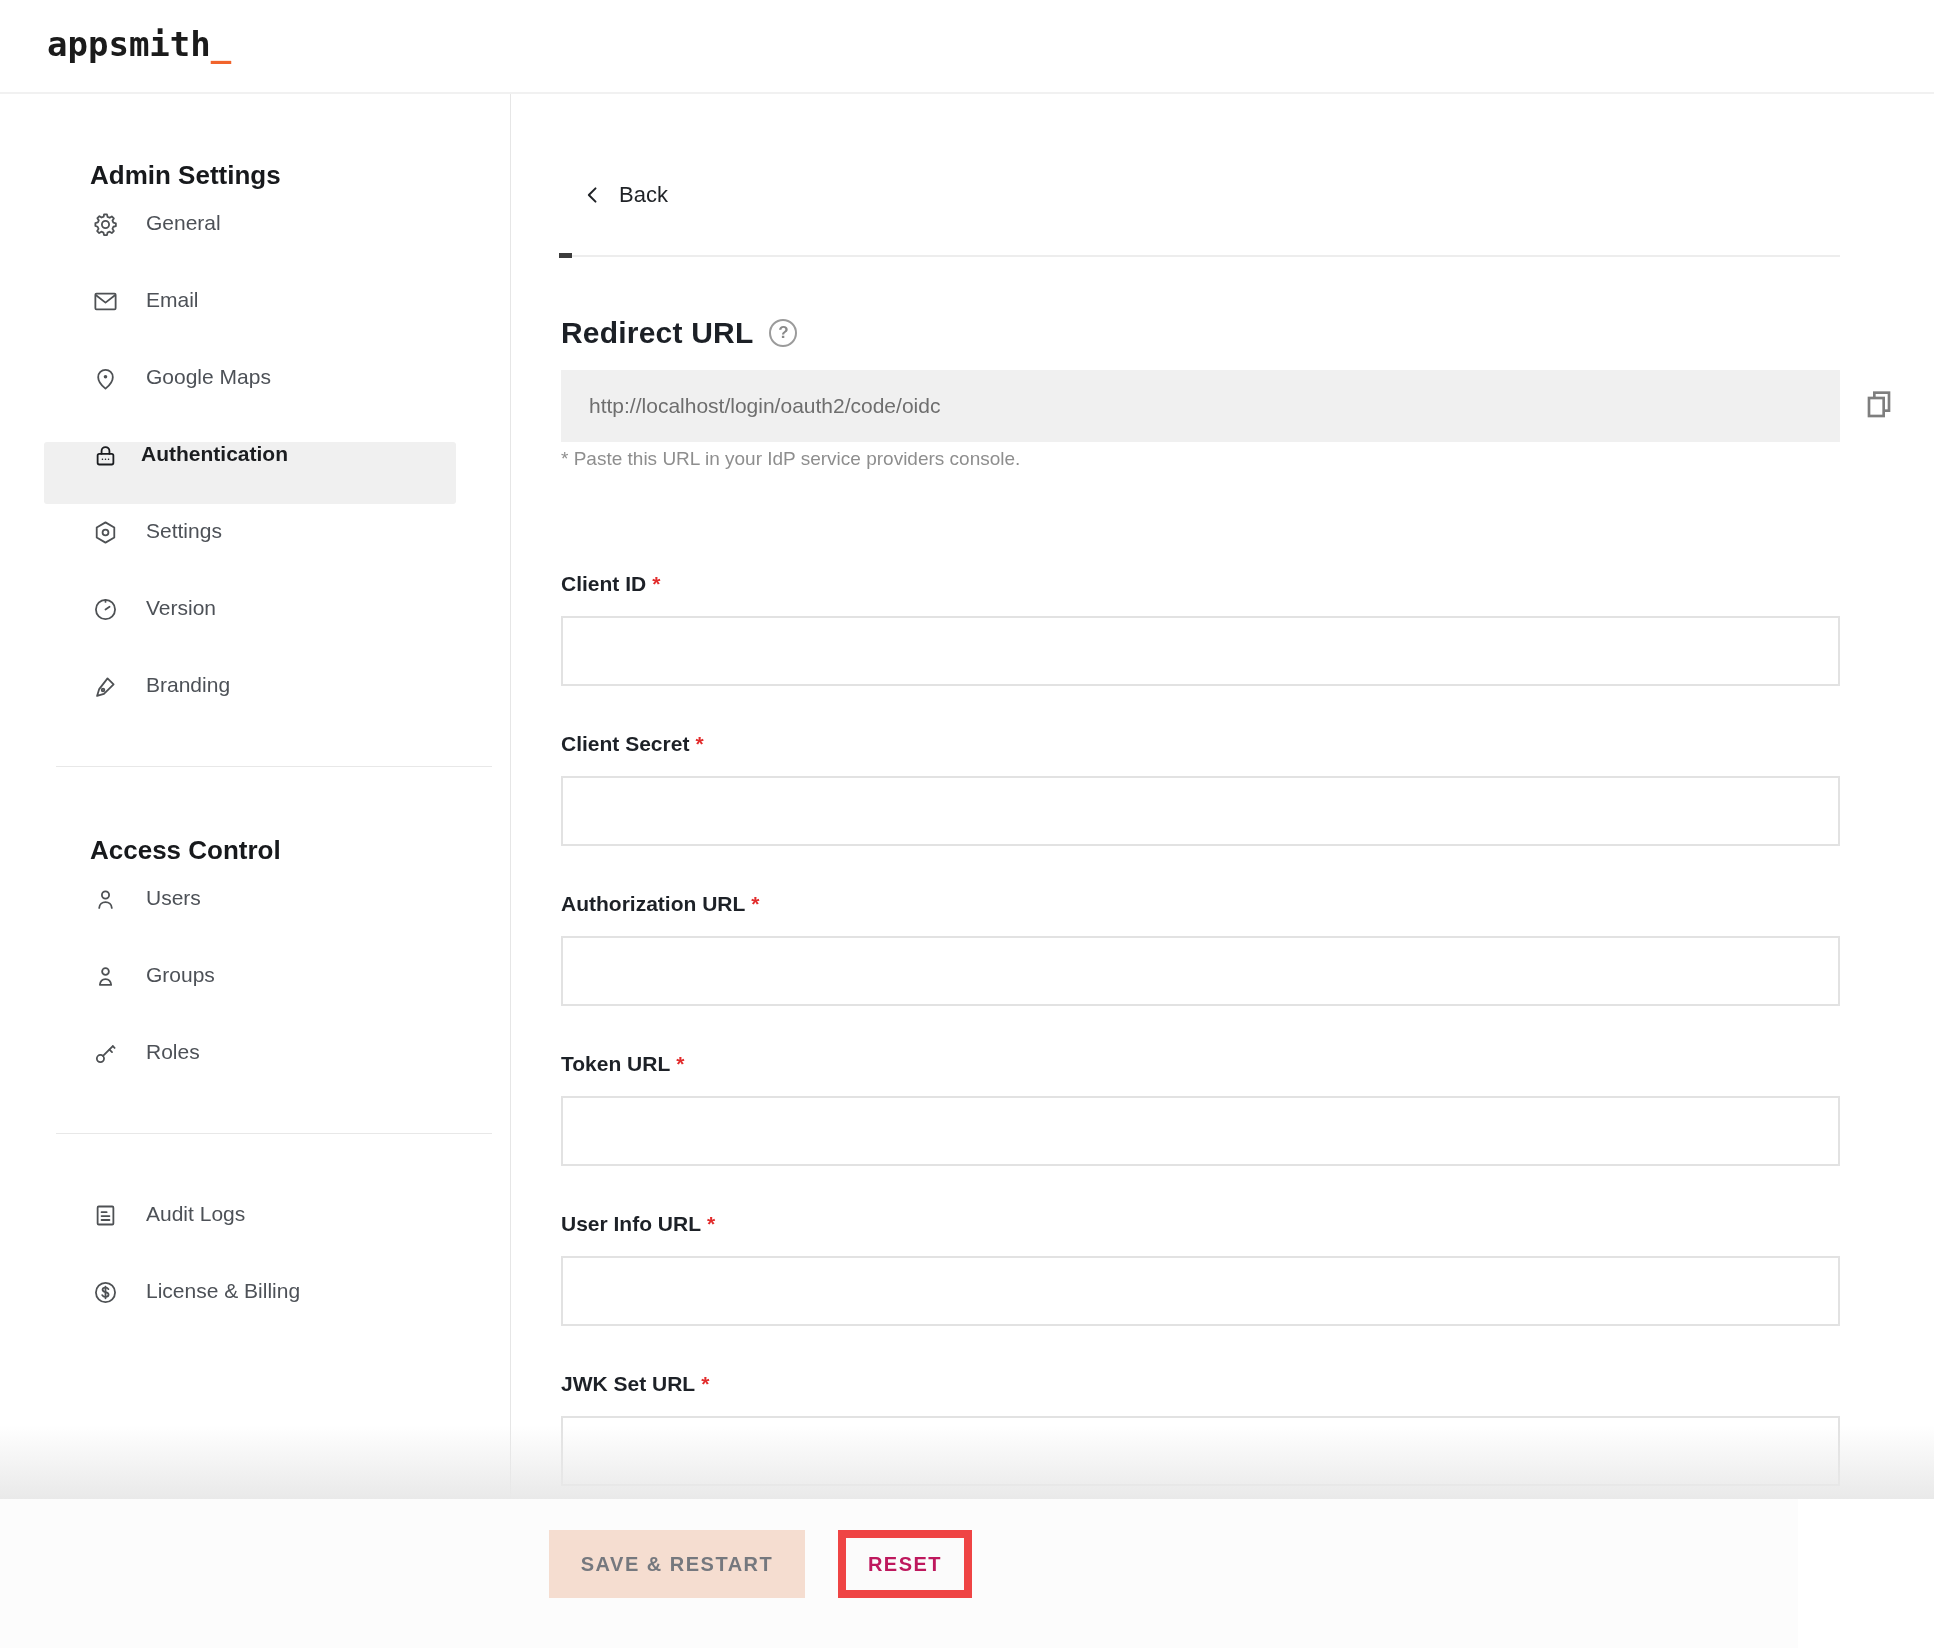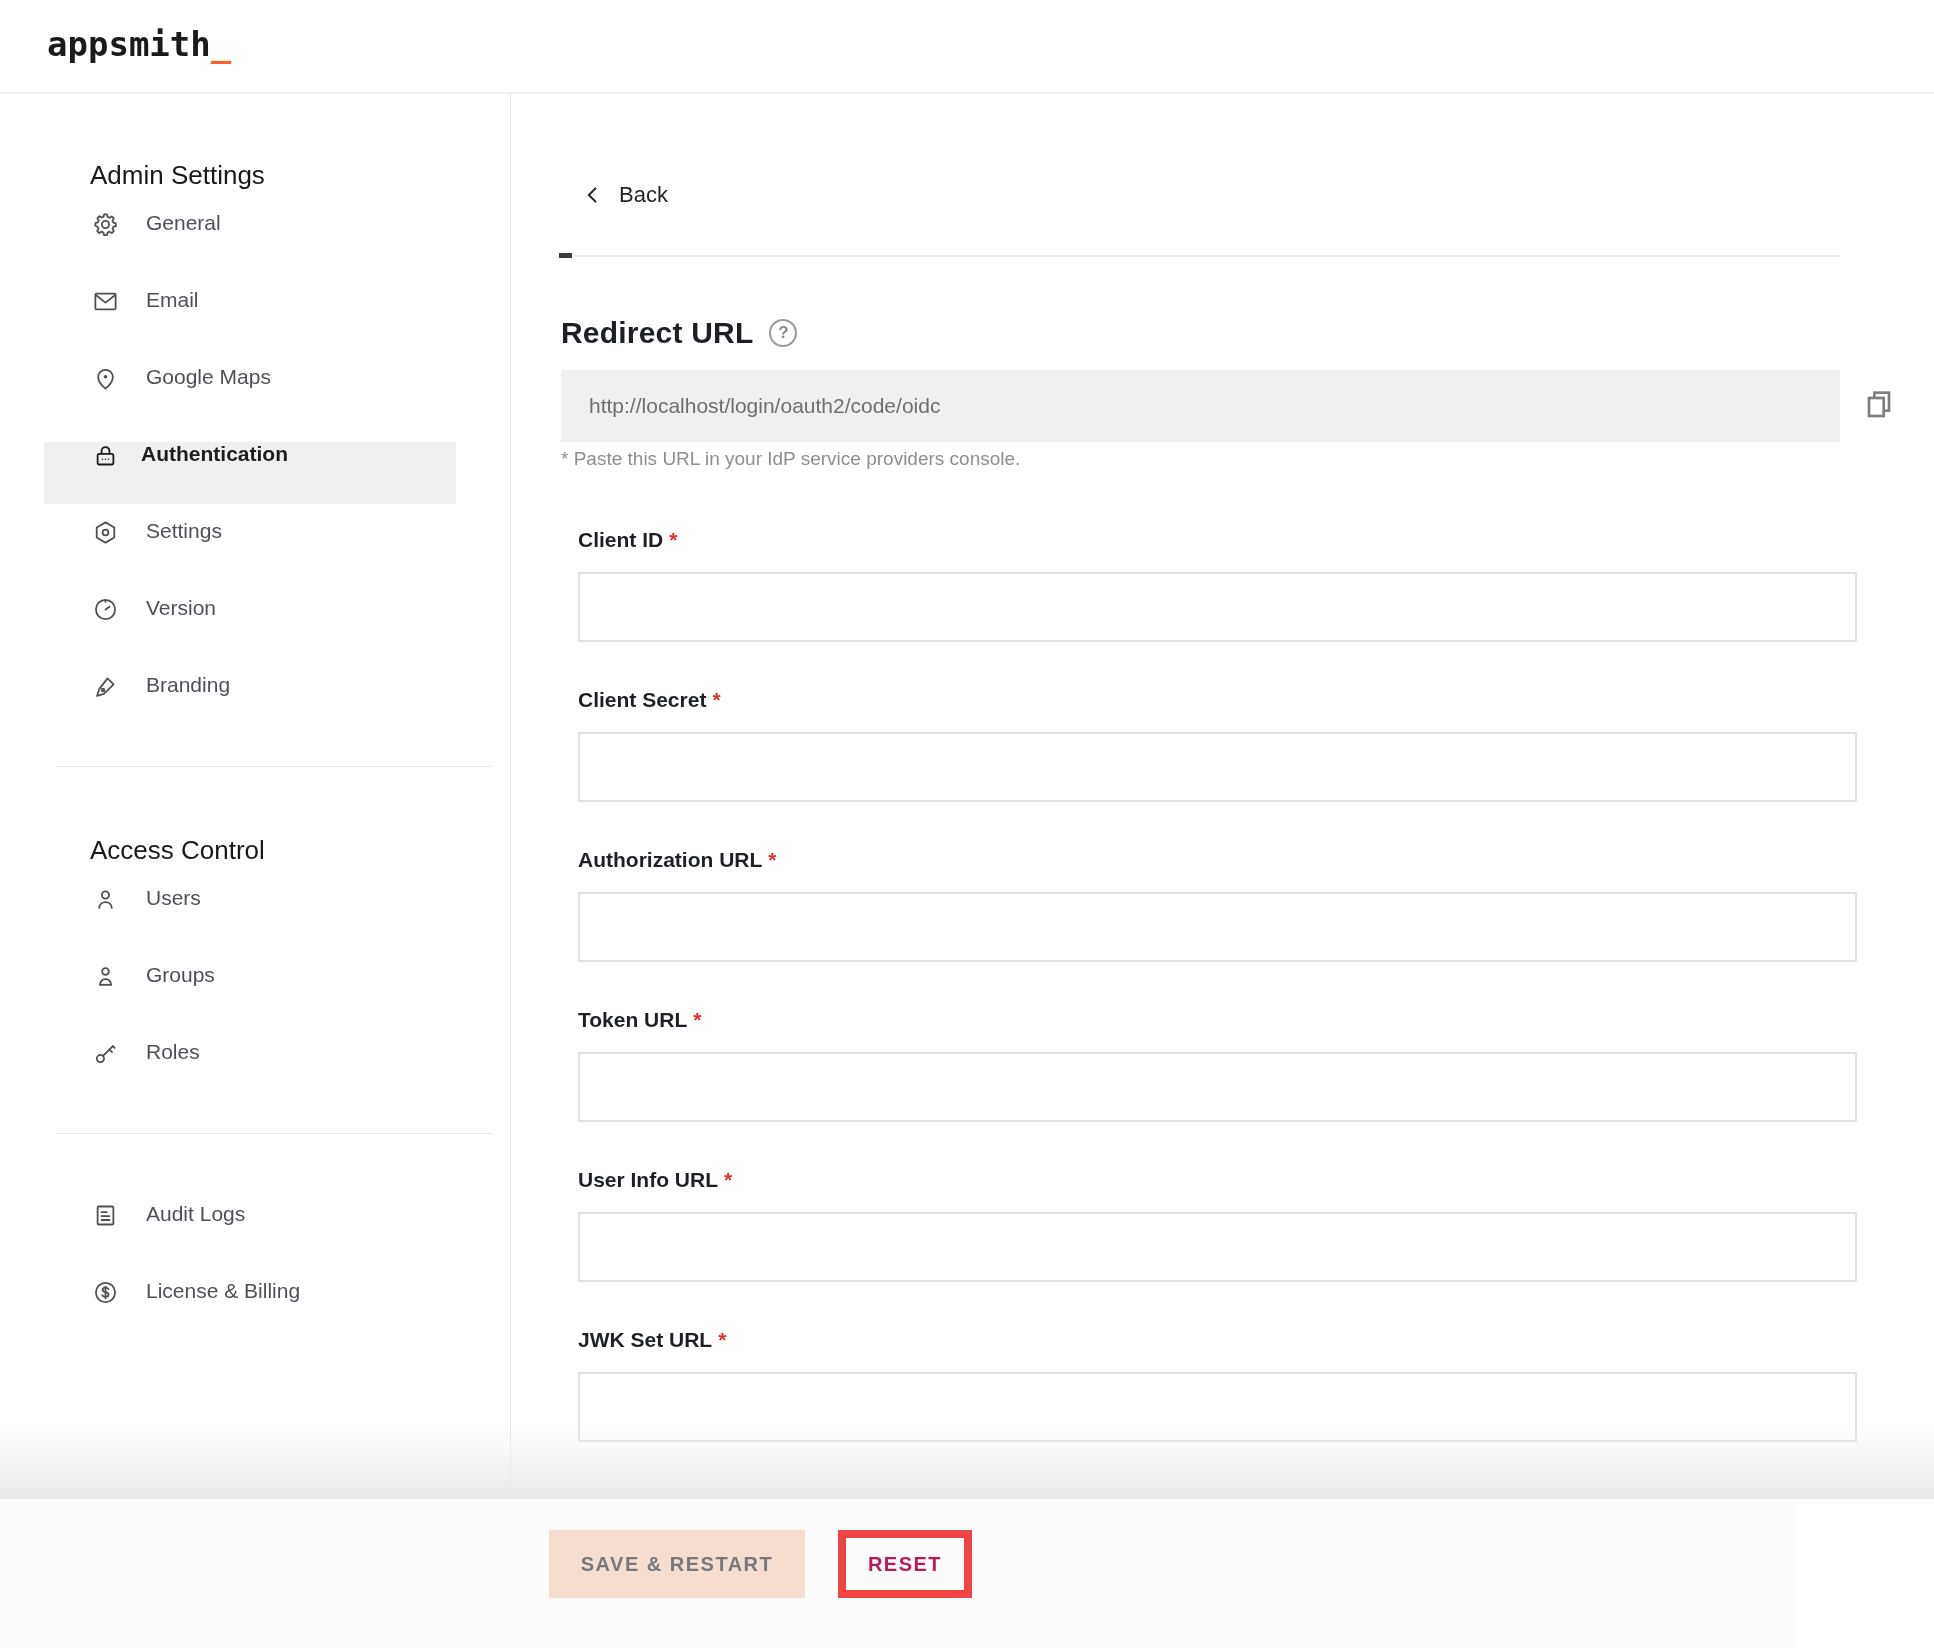--- a/index.html
+++ b/index.html
@@ -7,21 +7,21 @@
   body { font-family:"Liberation Sans", sans-serif; color:#1d2127; }
   #page { position:relative; width:1934px; height:1648px; background:#fff; overflow:hidden; }
 
   
   .topbar { position:absolute; left:0; top:0; width:1934px; height:94px; background:#fff; border-bottom:2px solid #f1f1f1; }
   .logo { position:absolute; left:47px; top:24px; font-family:"DejaVu Sans Mono", monospace; font-weight:700; font-size:34px; color:#1b1b1b; letter-spacing:0; }
   .logo .cursor { color:#f1642c; }
 
   
   .sidebar { position:absolute; left:0; top:94px; width:511px; height:1405px; background:#fff; border-right:1px solid #e6e6e6; }
-  .side-heading { margin:0 0 20px 90px; font-size:26px; font-weight:400; color:#17191c; }
+  .side-heading { margin:0 0 20px 90px; font-size:26px; font-weight:700; color:#17191c; }
   .side-heading.first { padding-top:66px; }
   .side-heading.later { margin-top:0; }
   .side-item { display:flex; height:62px; width:412px; margin:0 0 15px 44px; padding-left:48px; border-radius:3px; cursor:pointer; }
   .side-item.active { background:#f0f0f0; }
   .side-item .icn { width:27px; height:27px; flex:0 0 27px; display:flex; align-items:center; justify-content:center; }
   .side-item .icn svg { width:27px; height:27px; stroke:#4e5154; stroke-width:1.6; fill:none; stroke-linecap:round; stroke-linejoin:round; }
   .side-item .lbl { margin-left:27px; font-size:21px; color:#4d5157; }
   .side-item.active .lbl { color:#1b1d20; font-weight:700;margin-left:22px; }
   .side-divider { height:1px; background:#e8e8e8; margin:31px 0 0 56px; width:436px; }
   .gap-after-divider { height:68px; }
@@ -36,21 +36,21 @@
 
   .page-title-row { position:absolute; left:561px; top:316px; display:flex; align-items:center;justify-content:center; }
   .page-title { font-size:30px; font-weight:700; color:#1c2026; letter-spacing:.2px; }
   .help-badge { margin-left:16px; width:28px; height:28px; border:2px solid #9b9b9b; border-radius:50%; color:#8a8a8a; font-size:17px; font-weight:700; display:flex; align-items:center; justify-content:center; cursor:pointer; }
 
   .url-field { position:absolute; left:561px; top:370px; width:1279px; height:72px; background:#f0f0f0; border:none; outline:none; padding:0 12px 0 28px; font-family:"Liberation Sans", sans-serif; font-size:21px; color:#6e6e6e; }
   .copy-btn { position:absolute; left:1862px; top:388px; width:34px; height:34px; background:none; border:none; cursor:pointer; padding:0; }
   .copy-btn svg { width:32px; height:32px; stroke:#7e7e7e; stroke-width:2; fill:none; stroke-linejoin:miter; }
   .url-hint { position:absolute; left:561px; top:448px; font-size:19px; color:#8e8e8e; }
 
-  .field-group { position:absolute; left:578px; width:1279px; }
+  .field-group { position:absolute; left:561px; width:1279px;margin-top:44px; }
   .field-label { font-size:21px; font-weight:700; color:#1d2127; }
   .req { color:#e22c2c; font-weight:700; margin-left:6px; font-size:21px; }
   .field-input { margin-top:20px; width:1279px; height:70px; border:2px solid #e2e2e2; background:#fff; outline:none; padding:0 20px; font-family:"Liberation Sans", sans-serif; font-size:21px; color:#333; display:block; }
 
   
   .scroll-shadow { position:absolute; left:0; top:1425px; width:1934px; height:74px; background:linear-gradient(to bottom, rgba(255,255,255,0), #e9e9e9); pointer-events:none; }
   .footer { position:absolute; left:0; top:1499px; width:1798px; height:149px; background:#fcfcfc; }
   .btn { position:absolute; top:31px; height:68px; font-family:"Liberation Sans", sans-serif; font-size:20px; font-weight:600; letter-spacing:1.5px; cursor:pointer; }
   .btn-save { left:549px; width:256px; background:#f5ddd0; border:none; color:#75787e; }
   .btn-reset { left:838px; width:134px; background:#fbfbfb; border:8px solid #ef4444; color:#be185d; }

